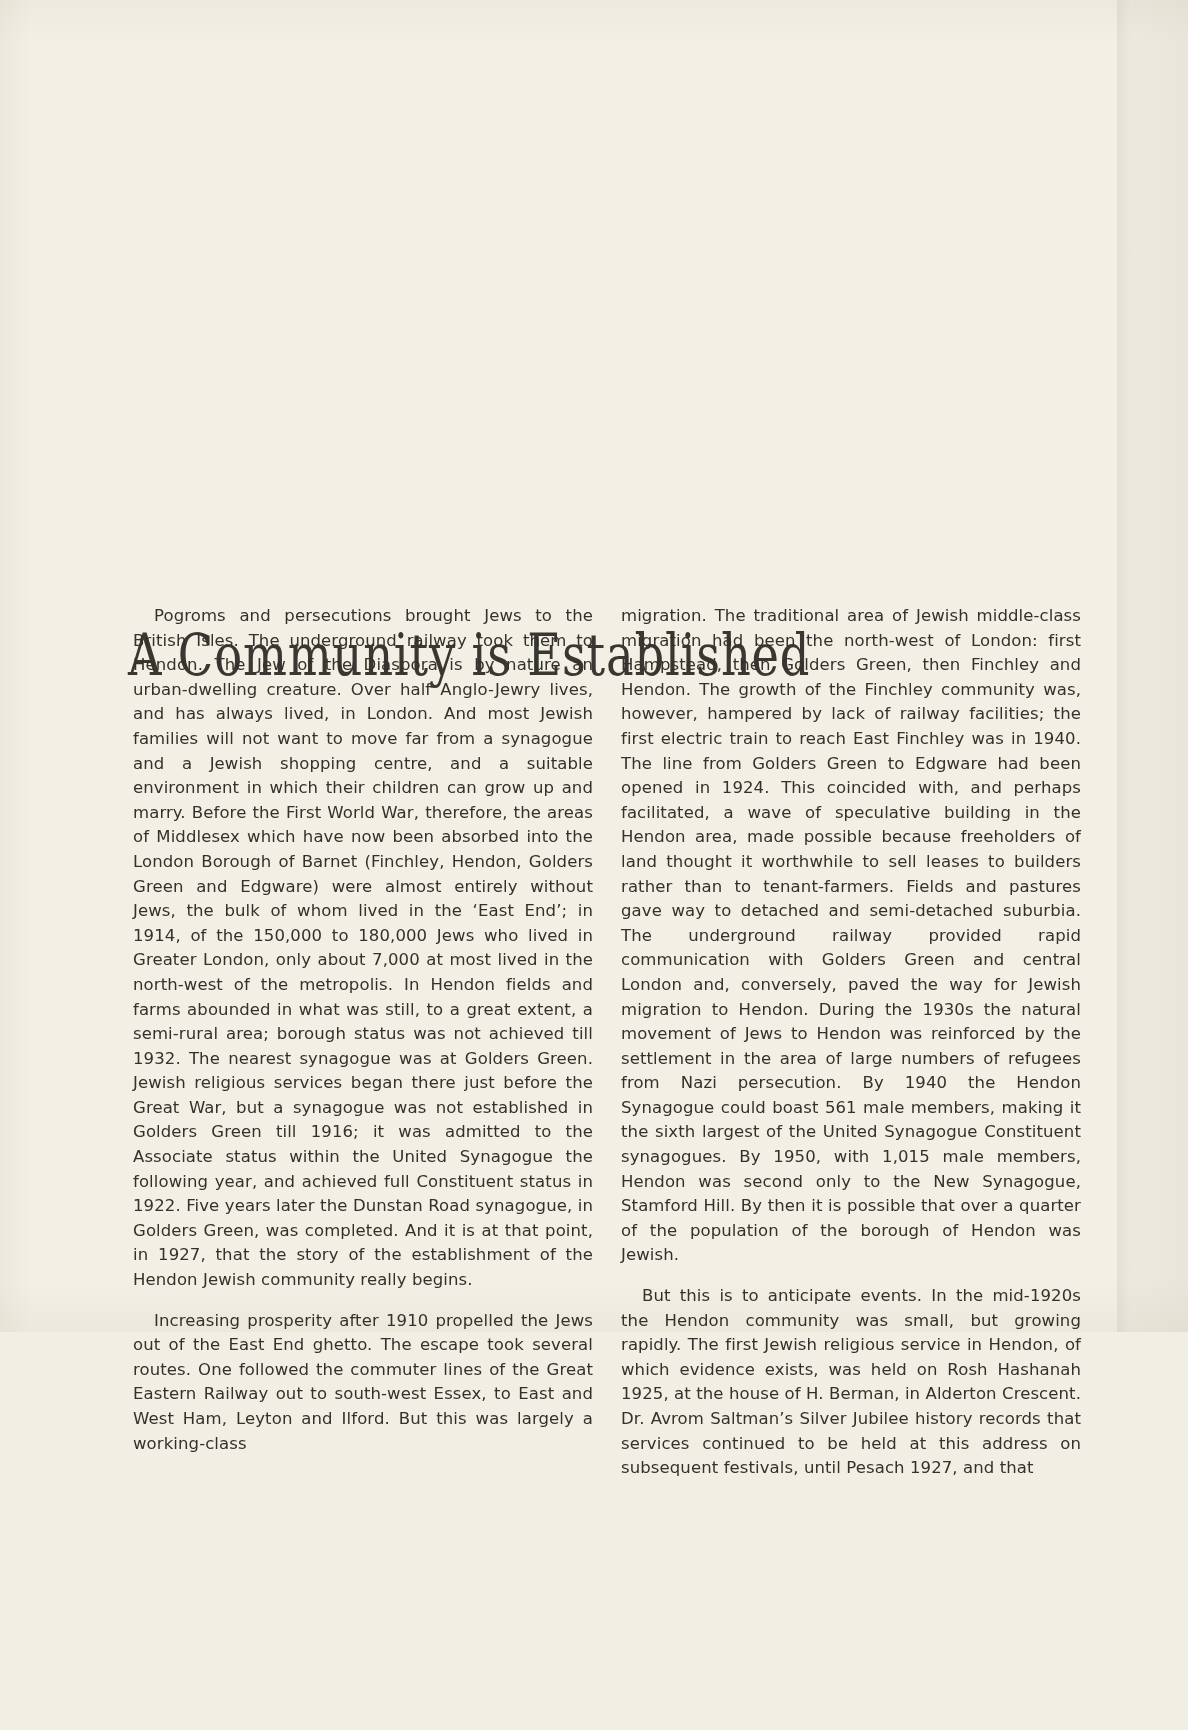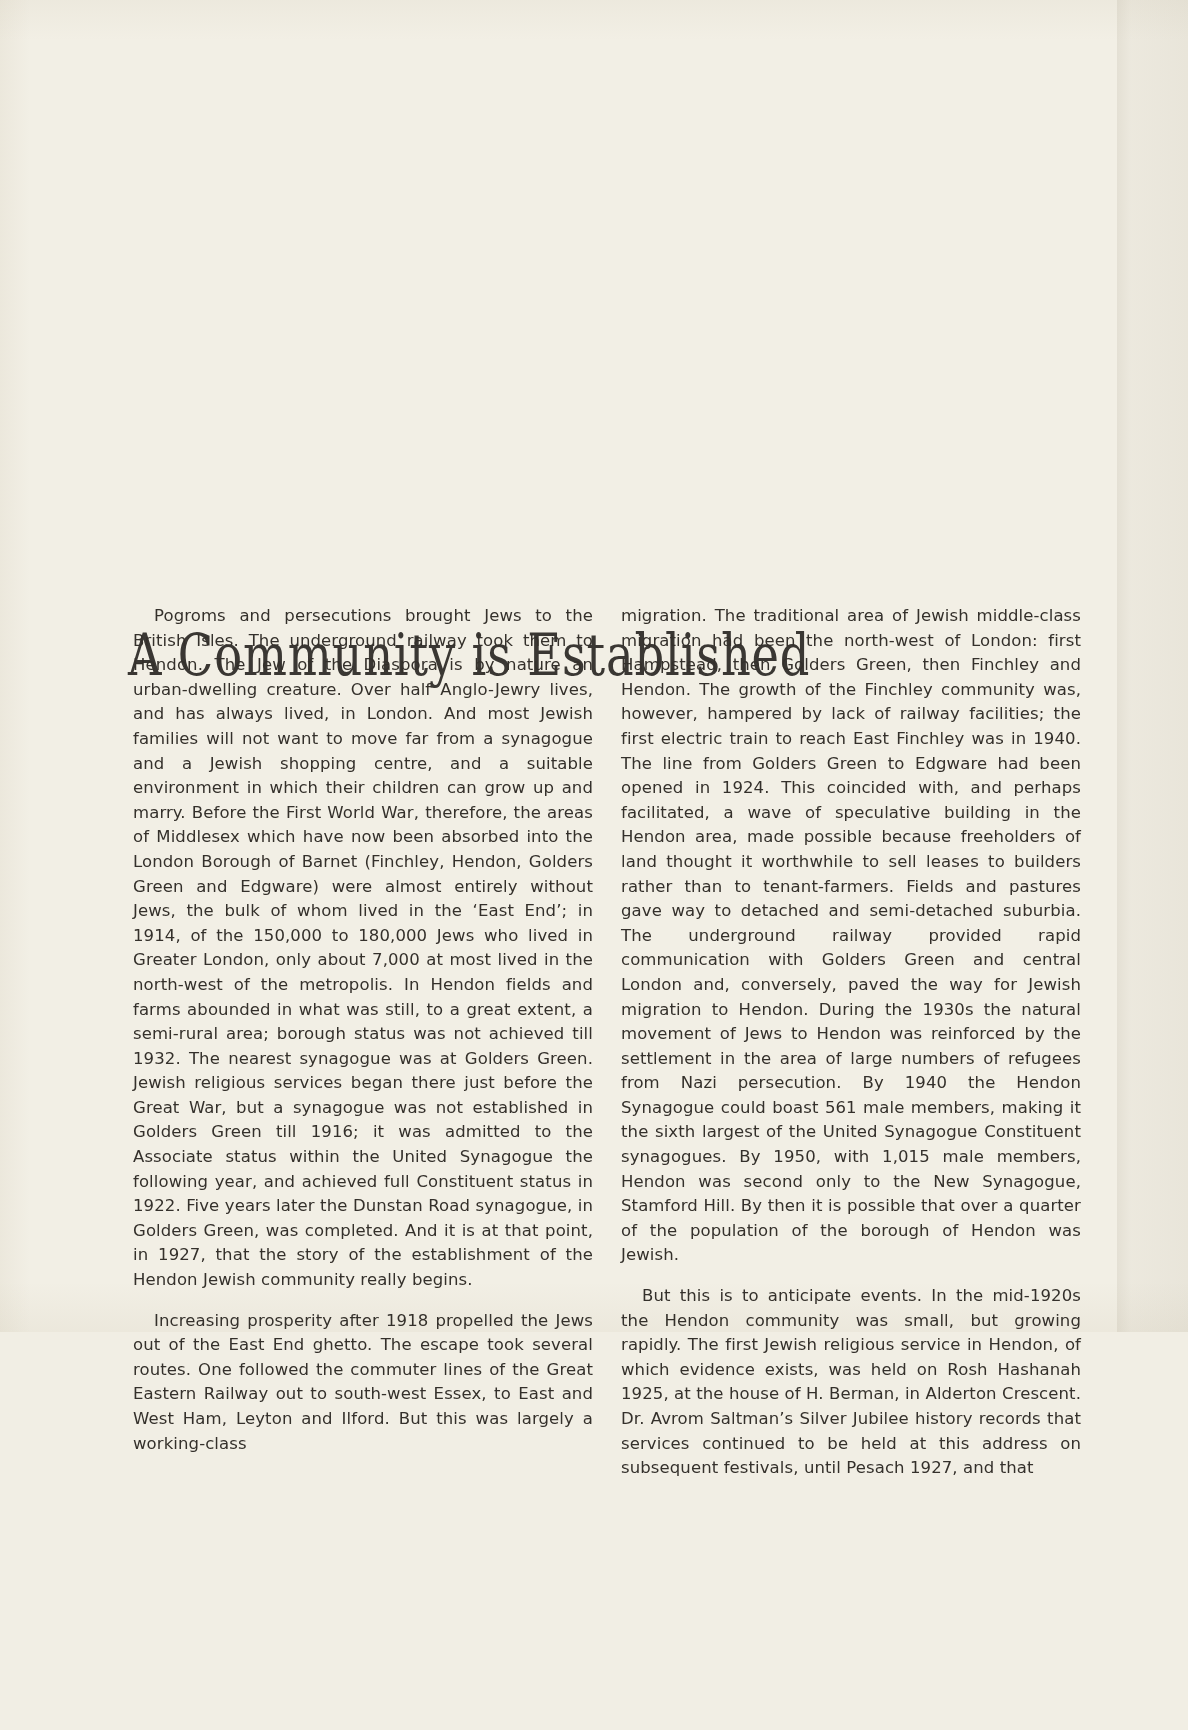--- a/index.html
+++ b/index.html
@@ -61,20 +61,20 @@
 <body>
 
 <div class="page">
   <div class="scan-edge"></div>
 
   <h1 class="title">A Community is Established</h1>
 
   <div class="columns">
     <div class="col">
       <p class="indent">Pogroms and persecutions brought Jews to the British Isles. The underground railway took them to Hendon. The Jew of the Diaspora is by nature an urban-dwelling creature. Over half Anglo-Jewry lives, and has always lived, in London. And most Jewish families will not want to move far from a synagogue and a Jewish shopping centre, and a suitable environment in which their children can grow up and marry. Before the First World War, therefore, the areas of Middlesex which have now been absorbed into the London Borough of Barnet (Finchley, Hendon, Golders Green and Edgware) were almost entirely without Jews, the bulk of whom lived in the ‘East End’; in 1914, of the 150,000 to 180,000 Jews who lived in Greater London, only about 7,000 at most lived in the north-west of the metropolis. In Hendon fields and farms abounded in what was still, to a great extent, a semi-rural area; borough status was not achieved till 1932. The nearest synagogue was at Golders Green. Jewish religious services began there just before the Great War, but a synagogue was not established in Golders Green till 1916; it was admitted to the Associate status within the United Synagogue the following year, and achieved full Constituent status in 1922. Five years later the Dunstan Road synagogue, in Golders Green, was completed. And it is at that point, in 1927, that the story of the establishment of the Hendon Jewish community really begins.</p>
-      <p class="indent cont">Increasing prosperity after 1918 propelled the Jews out of the East End ghetto. The escape took several routes. One followed the commuter lines of the Great Eastern Railway out to south-west Essex, to East and West Ham, Leyton and Ilford. But this was largely a working-class</p>
+      <p class="indent cont">Increasing prosperity after 1910 propelled the Jews out of the East End ghetto. The escape took several routes. One followed the commuter lines of the Great Eastern Railway out to south-west Essex, to East and West Ham, Leyton and Ilford. But this was largely a working-class</p>
     </div>
     <div class="col">
       <p>migration. The traditional area of Jewish middle-class migration had been the north-west of London: first Hampstead, then Golders Green, then Finchley and Hendon. The growth of the Finchley community was, however, hampered by lack of railway facilities; the first electric train to reach East Finchley was in 1940. The line from Golders Green to Edgware had been opened in 1924. This coincided with, and perhaps facilitated, a wave of speculative building in the Hendon area, made possible because freeholders of land thought it worthwhile to sell leases to builders rather than to tenant-farmers. Fields and pastures gave way to detached and semi-detached suburbia. The underground railway provided rapid communication with Golders Green and central London and, conversely, paved the way for Jewish migration to Hendon. During the 1930s the natural movement of Jews to Hendon was reinforced by the settlement in the area of large numbers of refugees from Nazi persecution. By 1940 the Hendon Synagogue could boast 561 male members, making it the sixth largest of the United Synagogue Constituent synagogues. By 1950, with 1,015 male members, Hendon was second only to the New Synagogue, Stamford Hill. By then it is possible that over a quarter of the population of the borough of Hendon was Jewish.</p>
       <p class="indent">But this is to anticipate events. In the mid-1920s the Hendon community was small, but growing rapidly. The first Jewish religious service in Hendon, of which evidence exists, was held on Rosh Hashanah 1925, at the house of H. Berman, in Alderton Crescent. Dr. Avrom Saltman’s Silver Jubilee history records that services continued to be held at this address on subsequent festivals, until Pesach 1927, and that</p>
     </div>
   </div>
 </div>
 
 </body></html>

